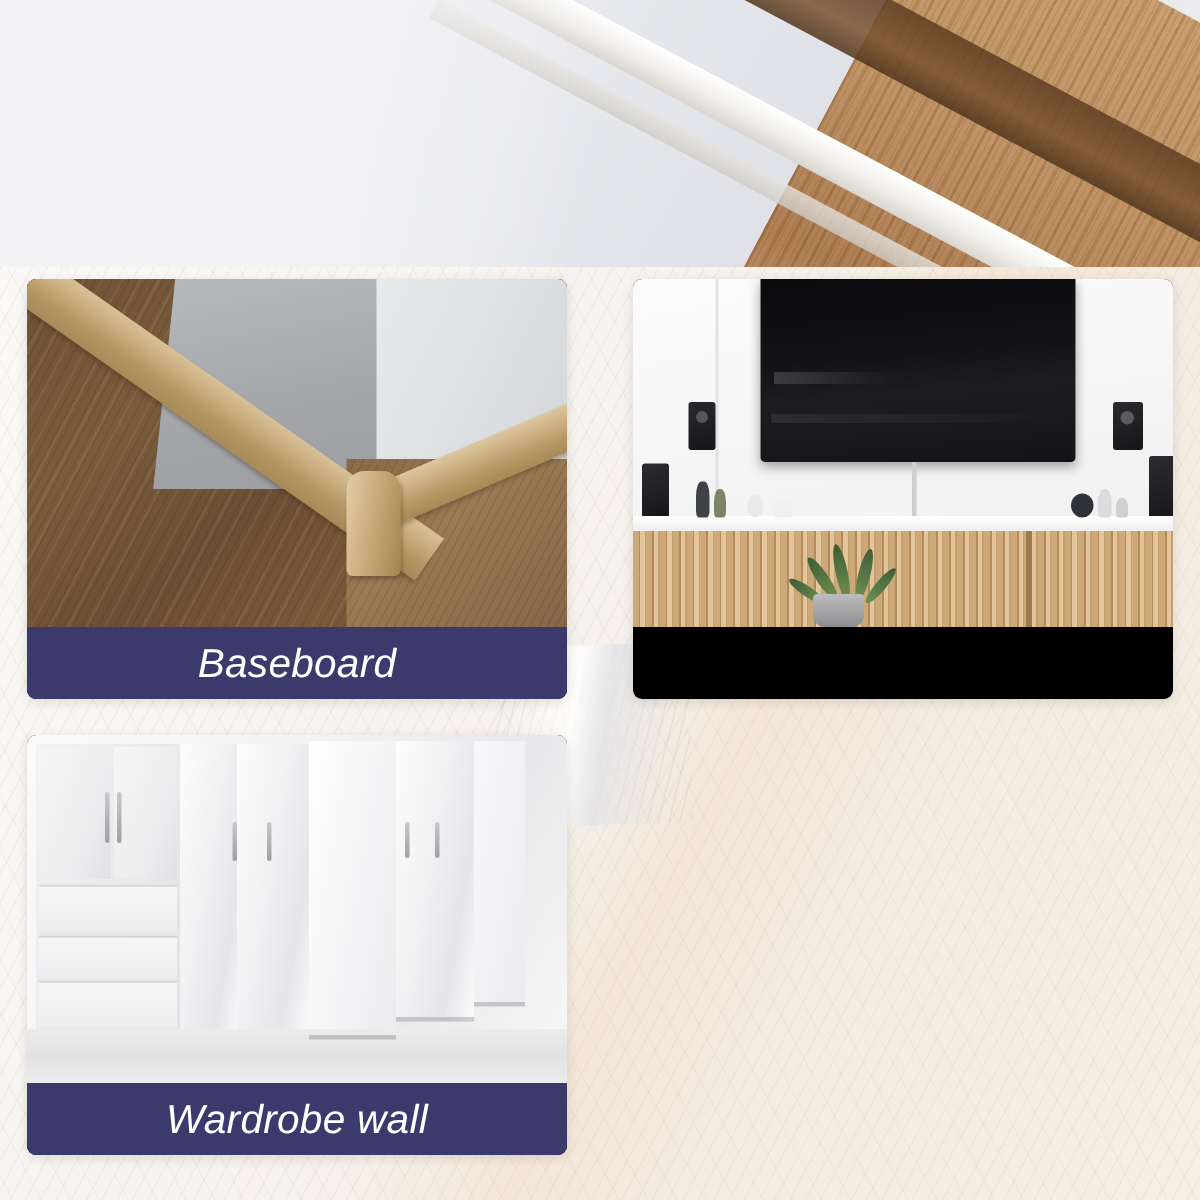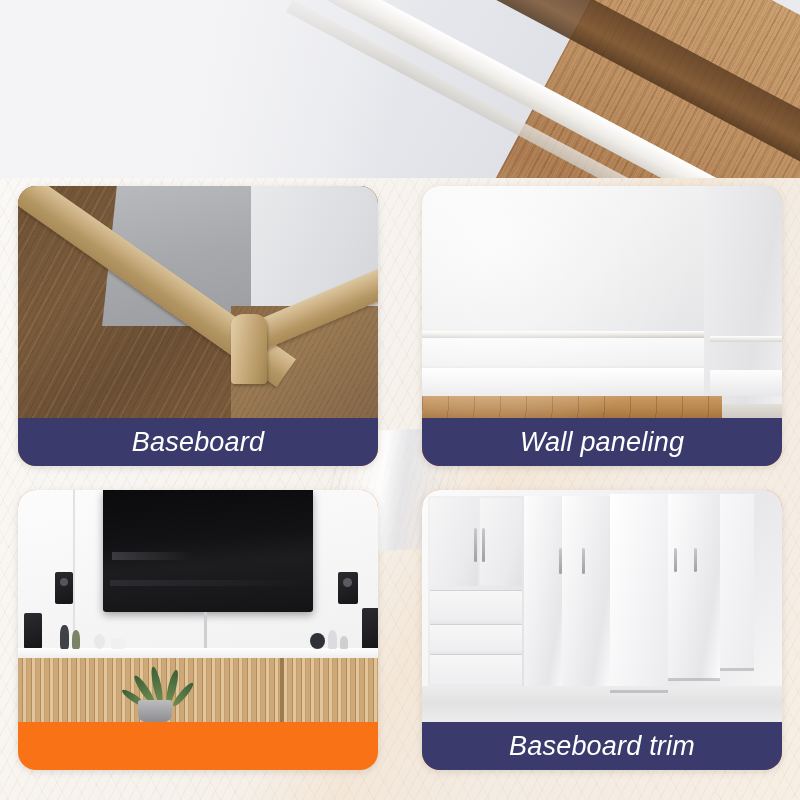--- a/index.html
+++ b/index.html
@@ -179,23 +179,23 @@
     left: 18px; top: 186px;
     width: 764px; height: 594px;
     display: grid;
     grid-template-columns: 360px 360px;
     grid-template-rows: 280px 280px;
     column-gap: 44px;
     row-gap: 24px;
   }
   .card {
     position: relative;
-    border-radius: 18px;
+    border-radius: 6px;
     overflow: hidden;
-    background: #f97316;
+    background: #000000;
     box-shadow: 0 2px 7px rgba(90,80,70,.16);
   }
   .card-photo {
     position: absolute;
     left: 0; top: 0; right: 0;
     height: 232px;
     overflow: hidden;
   }
   .card-label {
     position: absolute;
@@ -523,38 +523,20 @@
         <div class="bb-floor-right"></div>
         <div class="bb-trim-left"></div>
         <div class="bb-trim-right"></div>
         <div class="bb-corner"></div>
       </div>
       <div class="card-label">
         <span class="card-label-text">Baseboard</span>
       </div>
     </div>
 
-    <div class="card">
-      <div class="card-photo">
-        <div class="wp-bg"></div>
-        <div class="wp-panel-top"></div>
-        <div class="wp-rail"></div>
-        <div class="wp-panel-mid"></div>
-        <div class="wp-base"></div>
-        <div class="wp-right-wall"></div>
-        <div class="wp-right-rail"></div>
-        <div class="wp-right-base"></div>
-        <div class="wp-floor"></div>
-        <div class="wp-floor-r"></div>
-        <div class="wp-glow"></div>
-      </div>
-      <div class="card-label">
-        <span class="card-label-text">Wall paneling</span>
-      </div>
-    </div>
 
     <div class="card">
       <div class="card-photo">
         <div class="tv-wall"></div>
         <div class="tv-seam"></div>
         <div class="tv-seam2"></div>
         <div class="tv-screen"></div>
         <div class="tv-reflect"></div>
         <div class="tv-reflect2"></div>
         <div class="tv-stand"></div>
@@ -607,18 +589,18 @@
         <div class="wd-handle" style="left:272px; top:58px; height:24px;"></div>
 
         <div class="wd-tall" style="left:298px; top:4px; width:34px; height:176px; background:linear-gradient(100deg,#f8f8fa 0%,#ececee 100%);"></div>
 
         <div class="wd-floor"></div>
         <div class="wd-shadow" style="left:188px; top:200px; width:58px;"></div>
         <div class="wd-shadow" style="left:246px; top:188px; width:52px;"></div>
         <div class="wd-shadow" style="left:298px; top:178px; width:34px;"></div>
       </div>
       <div class="card-label">
-        <span class="card-label-text">Baseboard trim</span>
+        <span class="card-label-text">Wardrobe wall</span>
       </div>
     </div>
 
   </div>
 </div>
 
 </body></html>

